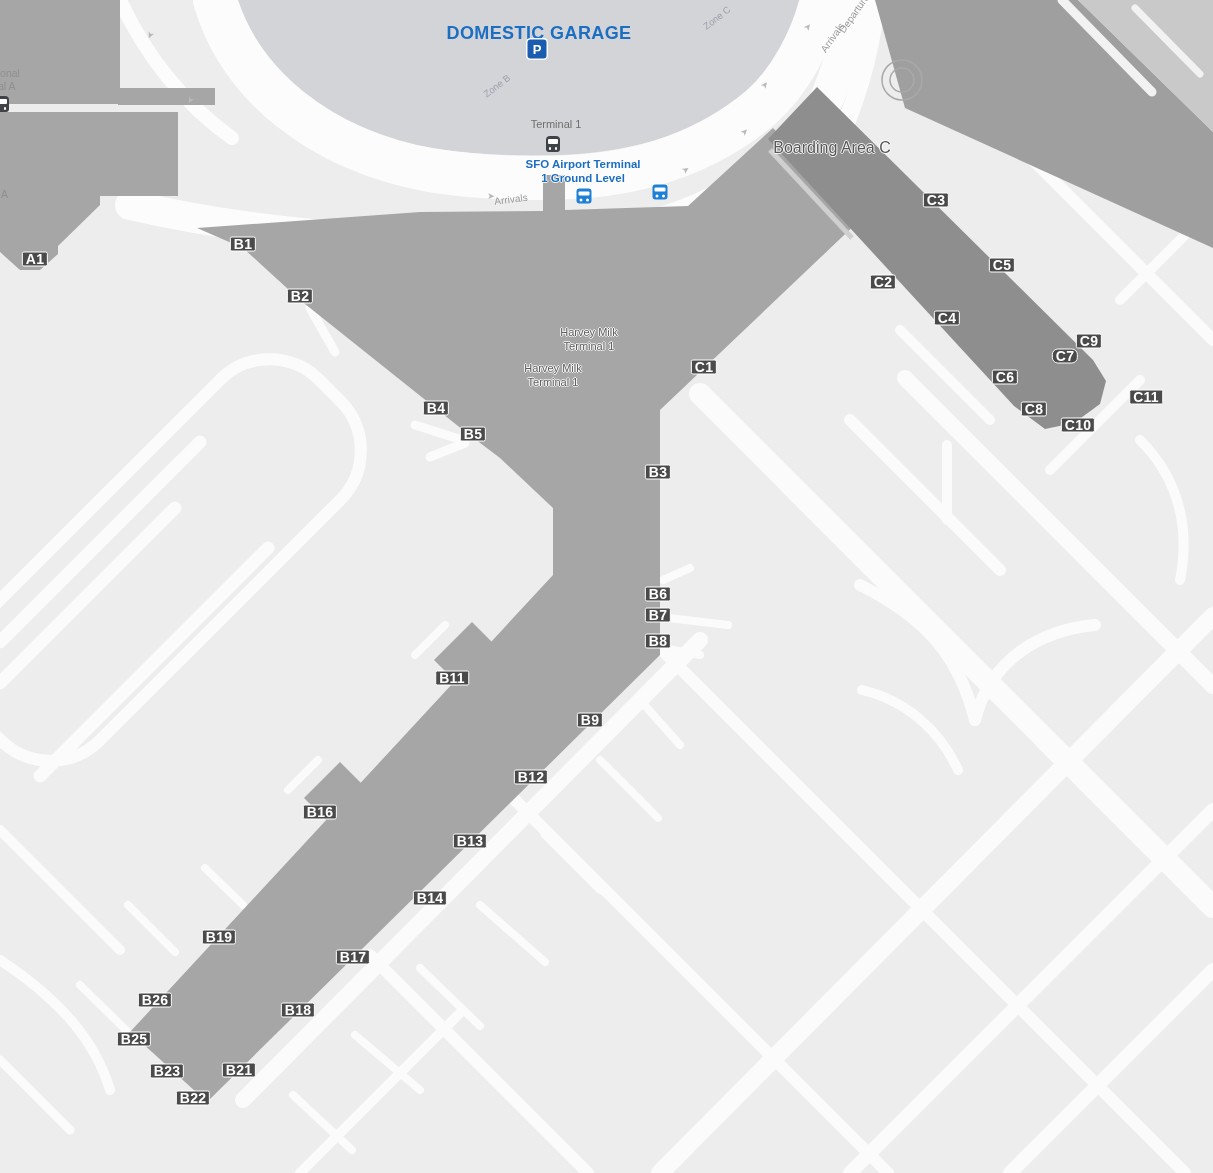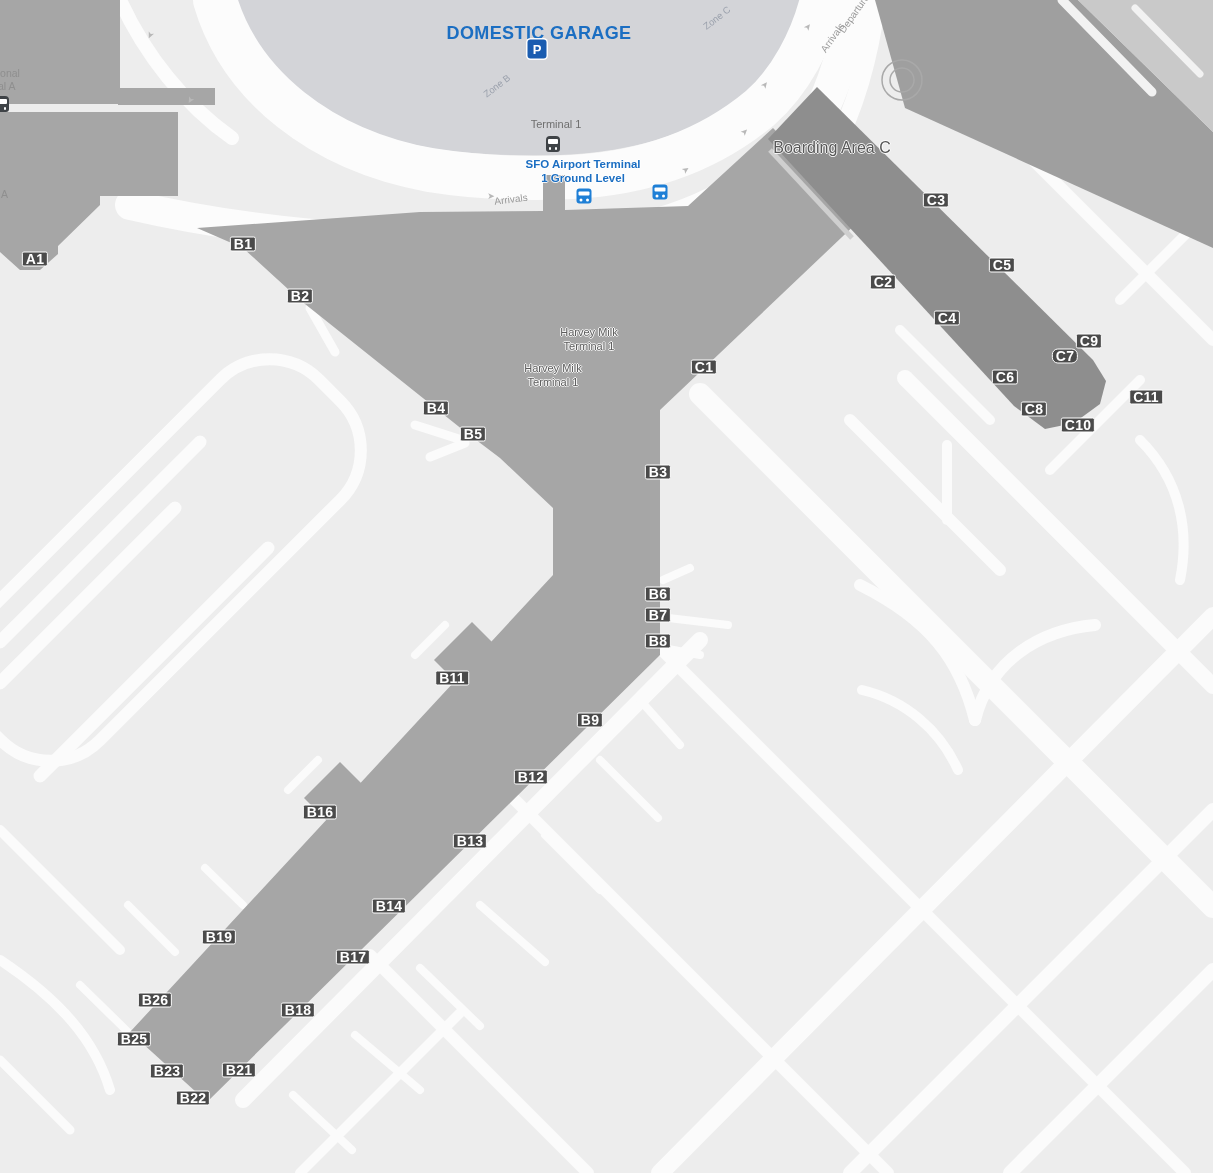--- a/index.html
+++ b/index.html
@@ -226,21 +226,21 @@
       <div class="gate-badge" style="left: 658px; top: 472px;">B3</div>
       <div class="gate-badge" style="left: 436px; top: 408px;">B4</div>
       <div class="gate-badge" style="left: 473px; top: 434px;">B5</div>
       <div class="gate-badge" style="left: 658px; top: 594px;">B6</div>
       <div class="gate-badge" style="left: 658px; top: 615px;">B7</div>
       <div class="gate-badge" style="left: 658px; top: 641px;">B8</div>
       <div class="gate-badge" style="left: 590px; top: 720px;">B9</div>
       <div class="gate-badge" style="left: 452px; top: 678px;">B11</div>
       <div class="gate-badge" style="left: 531px; top: 777px;">B12</div>
       <div class="gate-badge" style="left: 470px; top: 841px;">B13</div>
-      <div class="gate-badge" style="left: 389px; top: 898px; margin-top: 8px;">B14</div>
+      <div class="gate-badge" style="left: 430px; top: 898px;">B14</div>
       <div class="gate-badge" style="left: 320px; top: 812px;">B16</div>
       <div class="gate-badge" style="left: 353px; top: 957px;">B17</div>
       <div class="gate-badge" style="left: 298px; top: 1010px;">B18</div>
       <div class="gate-badge" style="left: 219px; top: 937px;">B19</div>
       <div class="gate-badge" style="left: 239px; top: 1070px;">B21</div>
       <div class="gate-badge" style="left: 193px; top: 1098px;">B22</div>
       <div class="gate-badge" style="left: 167px; top: 1071px;">B23</div>
       <div class="gate-badge" style="left: 134px; top: 1039px;">B25</div>
       <div class="gate-badge" style="left: 155px; top: 1000px;">B26</div>
       <div class="gate-badge" style="left: 704px; top: 367px;">C1</div>

